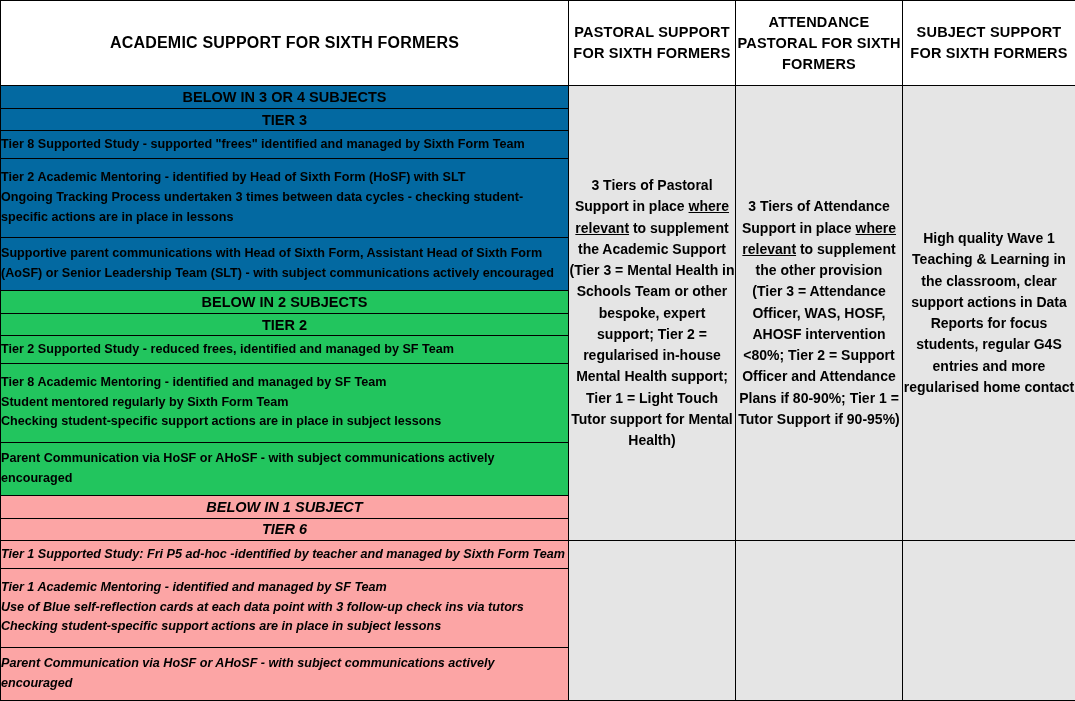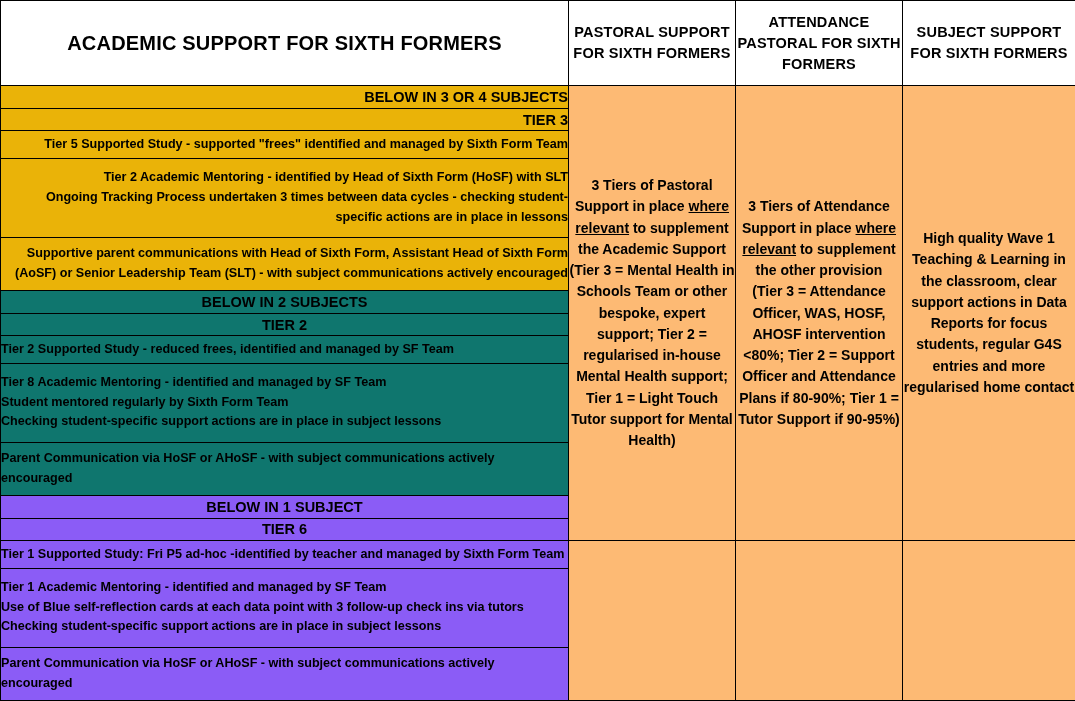--- a/index.html
+++ b/index.html
@@ -34,21 +34,21 @@
   
   .hdr {
     background: #ffffff;
     text-align: center;
     font-weight: bold;
     font-size: 15.5px;
     letter-spacing: 0.2px;
     line-height: 1.45;
     padding: 4px 6px;
   }
-  .hdr-academic { font-size: 20px; margin-top: 45px; }
+  .hdr-academic { font-size: 16px; margin-top: 45px; }
   .hdr-side { font-size: 14.5px; }
 
   
   .banner {
     text-align: center;
     font-weight: bold;
     font-size: 14.5px;
     padding: 5px 6px;
   }
   
@@ -58,27 +58,27 @@
     font-size: 12.6px;
     line-height: 1.55;
     padding: 4px 7px 4px 7px;
   }
   .detail p {
     margin: 0 0 0 0;
   }
   .detail p + p { }
 
   
-  .t3 { background: #eab308; text-align: right; }
-  .t2 { background: #0f766e; }
-  .t1 { background: #8b5cf6; }
+  .t3 { background: #0369a1; }
+  .t2 { background: #22c55e; }
+  .t1 { background: #fca5a5; font-style: italic; }
 
   
   .side {
-    background: #fdba74;
+    background: #e5e5e5;
     text-align: center;
     font-weight: bold;
     font-size: 14px;
     line-height: 1.52;
     padding: 6px 8px;
     vertical-align: middle;
   }
   .side .ul { text-decoration: underline; }
 </style>
 </head>
@@ -111,21 +111,21 @@
         <span>3 Tiers of Attendance Support in place </span><span class="ul">where relevant</span><span> to supplement the other provision</span><br>
         <span>(Tier 3 = Attendance Officer, WAS, HOSF, AHOSF intervention &lt;80%; Tier 2 = Support Officer and Attendance Plans if 80-90%; Tier 1 = Tutor Support if 90-95%)</span>
       </td>
       <td class="side" rowspan="12">High quality Wave 1 Teaching &amp; Learning in the classroom, clear support actions in Data Reports for focus students, regular G4S entries and more regularised home contact</td>
     </tr>
     <tr>
       <td class="banner t3">TIER 3</td>
     </tr>
     <tr>
       <td class="detail t3">
-        <p>Tier 5 Supported Study - supported "frees" identified and managed by Sixth Form Team</p>
+        <p>Tier 8 Supported Study - supported "frees" identified and managed by Sixth Form Team</p>
       </td>
     </tr>
     <tr>
       <td class="detail t3">
         <p>Tier 2 Academic Mentoring - identified by Head of Sixth Form (HoSF) with SLT</p>
         <p>Ongoing Tracking Process undertaken 3 times between data cycles - checking student-specific actions are in place in lessons</p>
       </td>
     </tr>
     <tr>
       <td class="detail t3">

